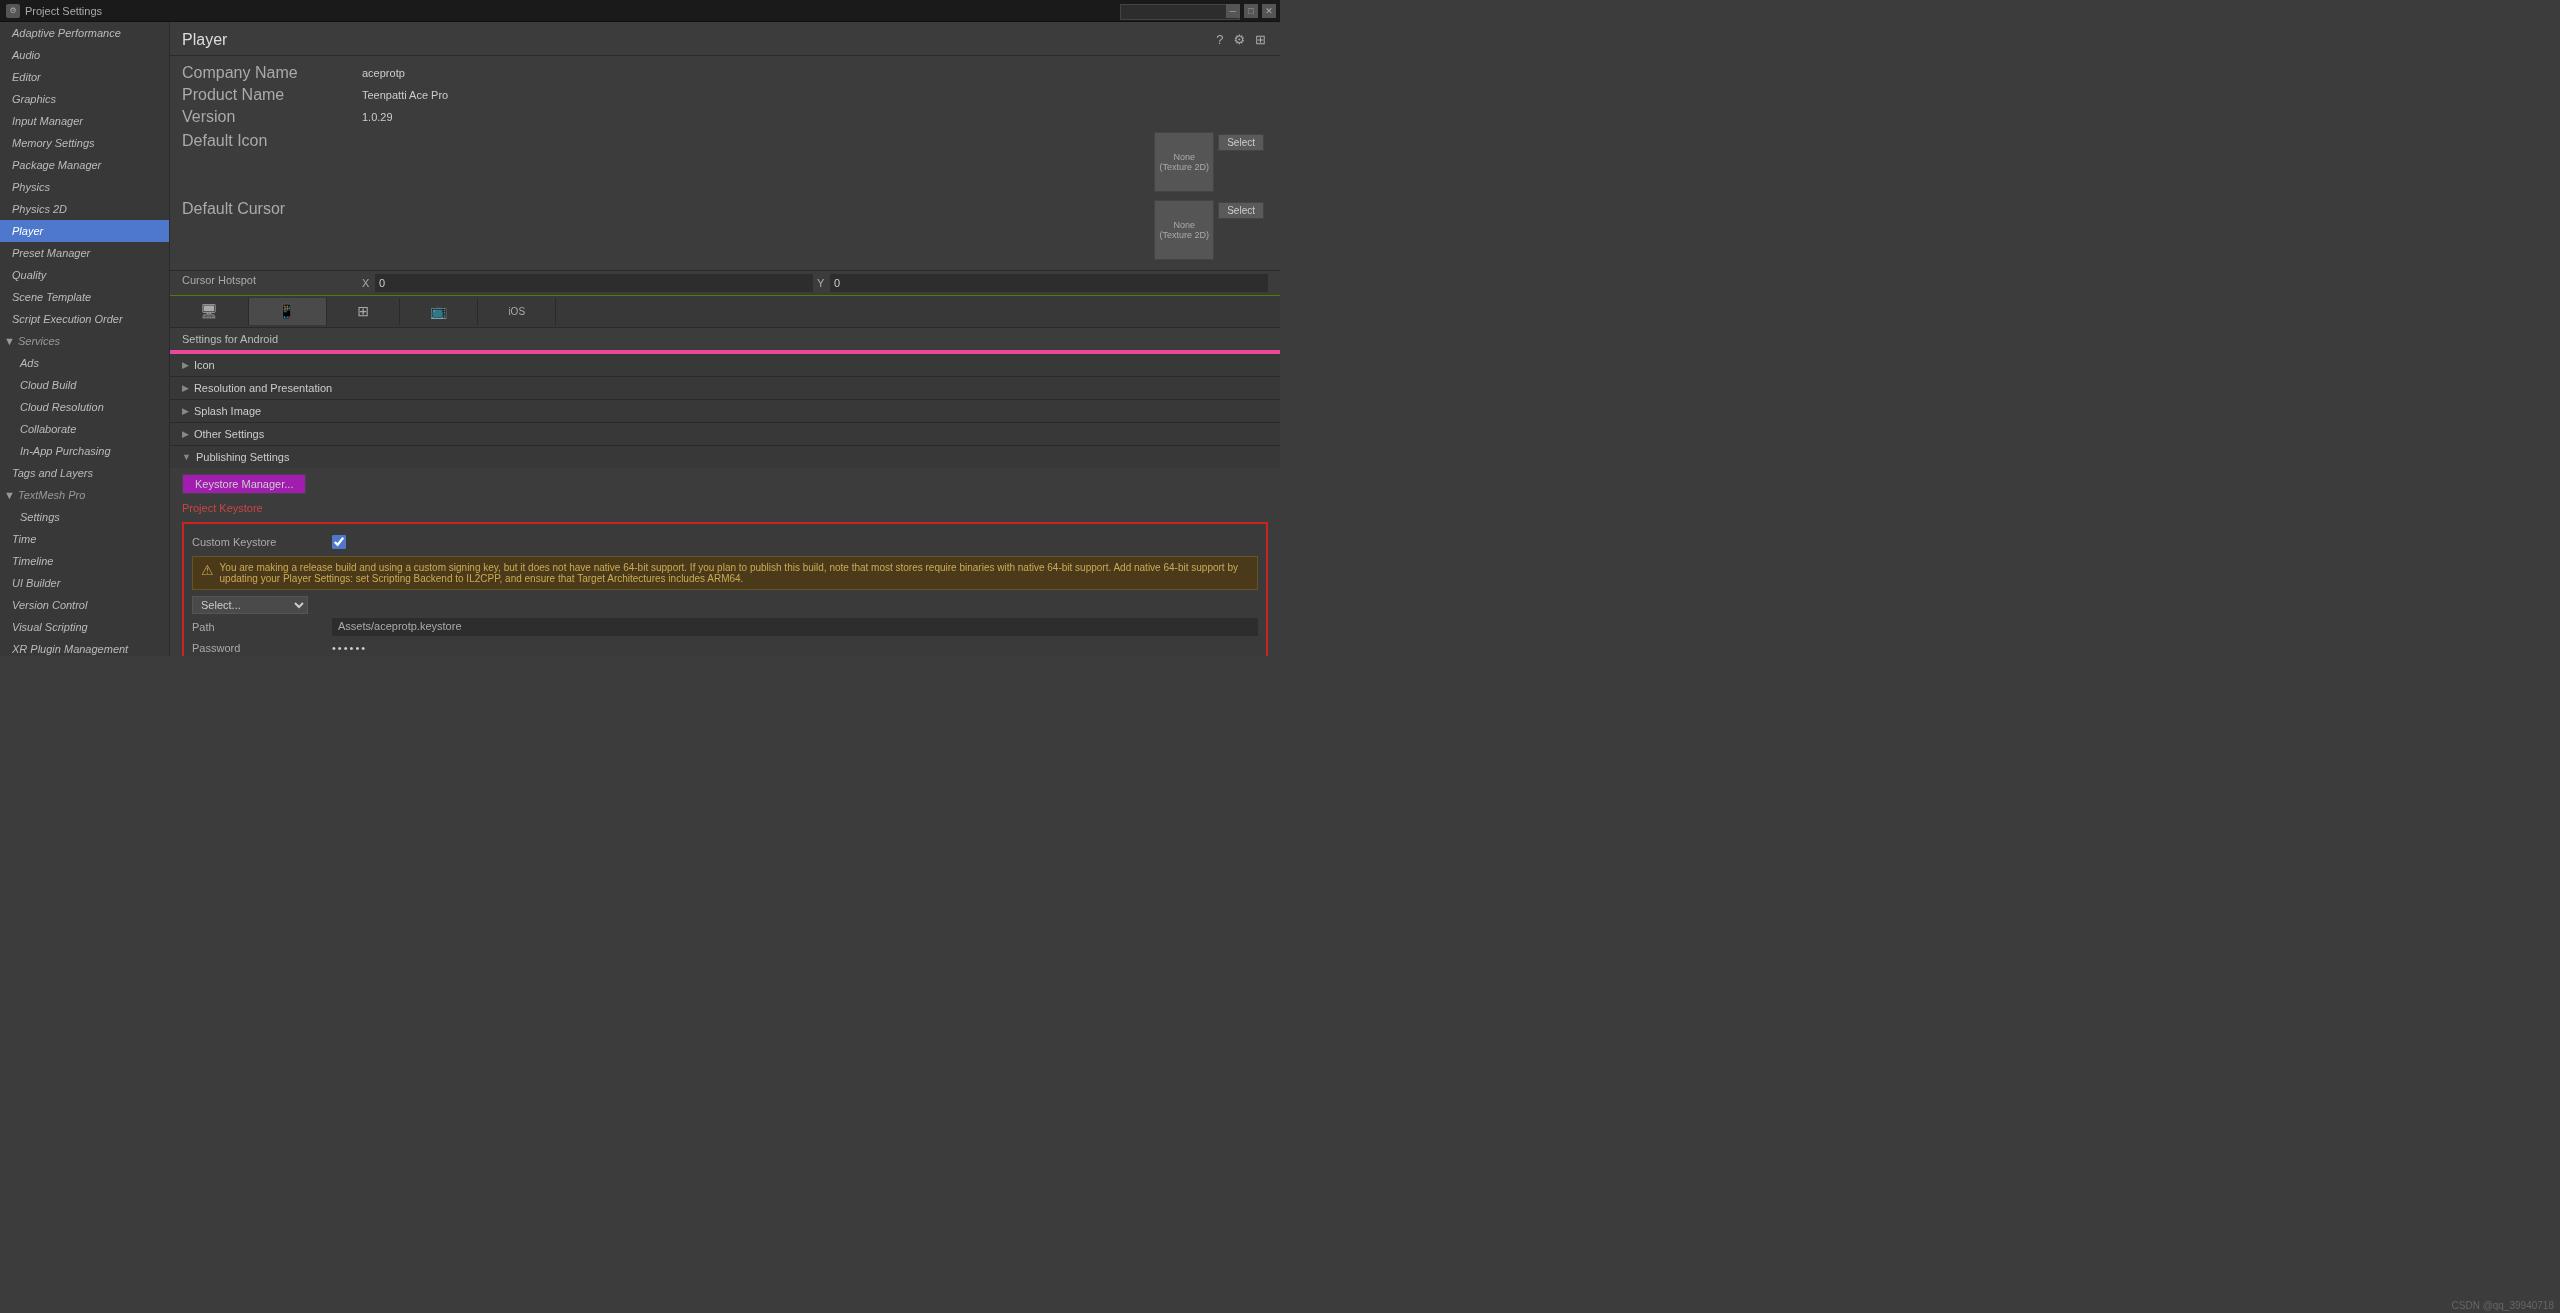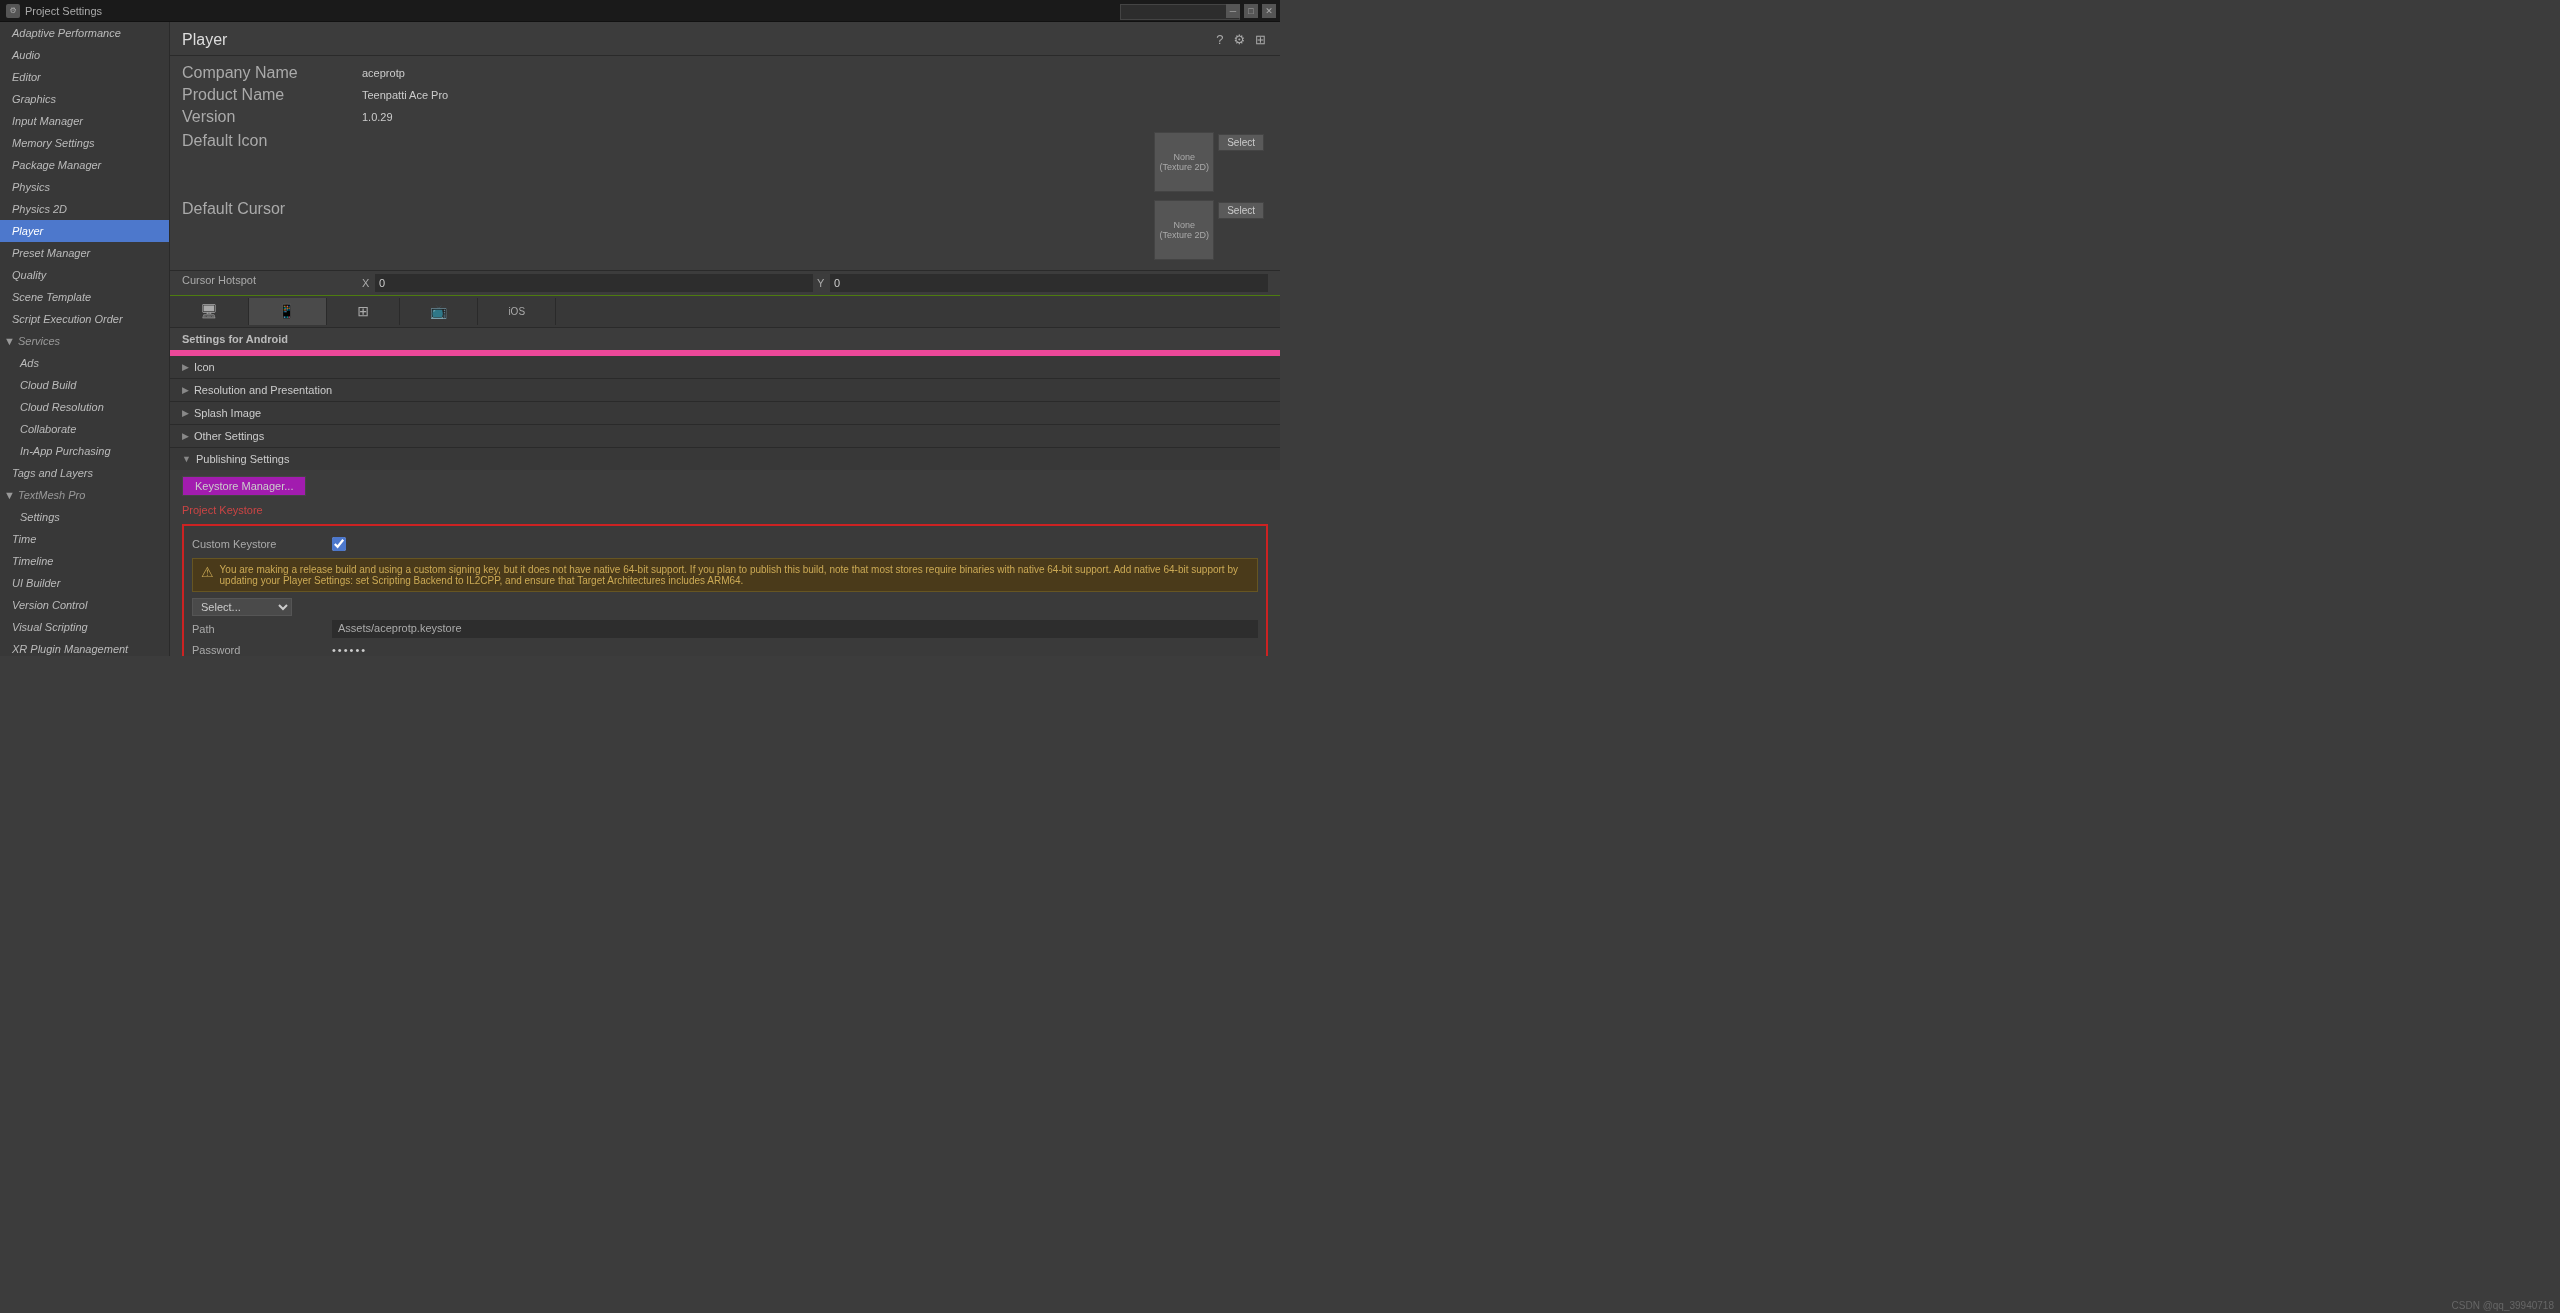--- a/index.html
+++ b/index.html
@@ -301,21 +301,21 @@
       font-size: 14px;
       flex-shrink: 0;
     }
     .dropdown-select {
       background: #4a4a4a;
       border: 1px solid #555;
       color: #ccc;
       font-size: 11px;
       padding: 1px 4px;
       height: 18px;
-      width: 100px;
+      width: 116px;
     }
     .path-value {
       background: #2d2d2d;
       flex: 1;
       padding: 2px 6px;
       font-size: 11px;
       color: #aaa;
       height: 18px;
     }
     .password-value {
@@ -481,21 +481,21 @@
         <span class="tab-icon">⊞</span>
       </div>
       <div class="platform-tab">
         <span class="tab-icon">📺</span>
       </div>
       <div class="platform-tab">
         <span>iOS</span>
       </div>
     </div>
 
-    <div style="padding: 5px 12px; font-size:11px; color:#bbb; border-bottom:6px solid #ec4899;font-weight:bold;">Settings for Android</div>
+    <div style="padding: 5px 12px; font-size:11px; color:#bbb; border-bottom:4px solid #ec4899;">Settings for Android</div>
 
     <div class="section">
       <div class="section-toggle">
         <span class="section-arrow">▶</span>
         <span>Icon</span>
       </div>
     </div>
 
     <div class="section">
       <div class="section-toggle">

